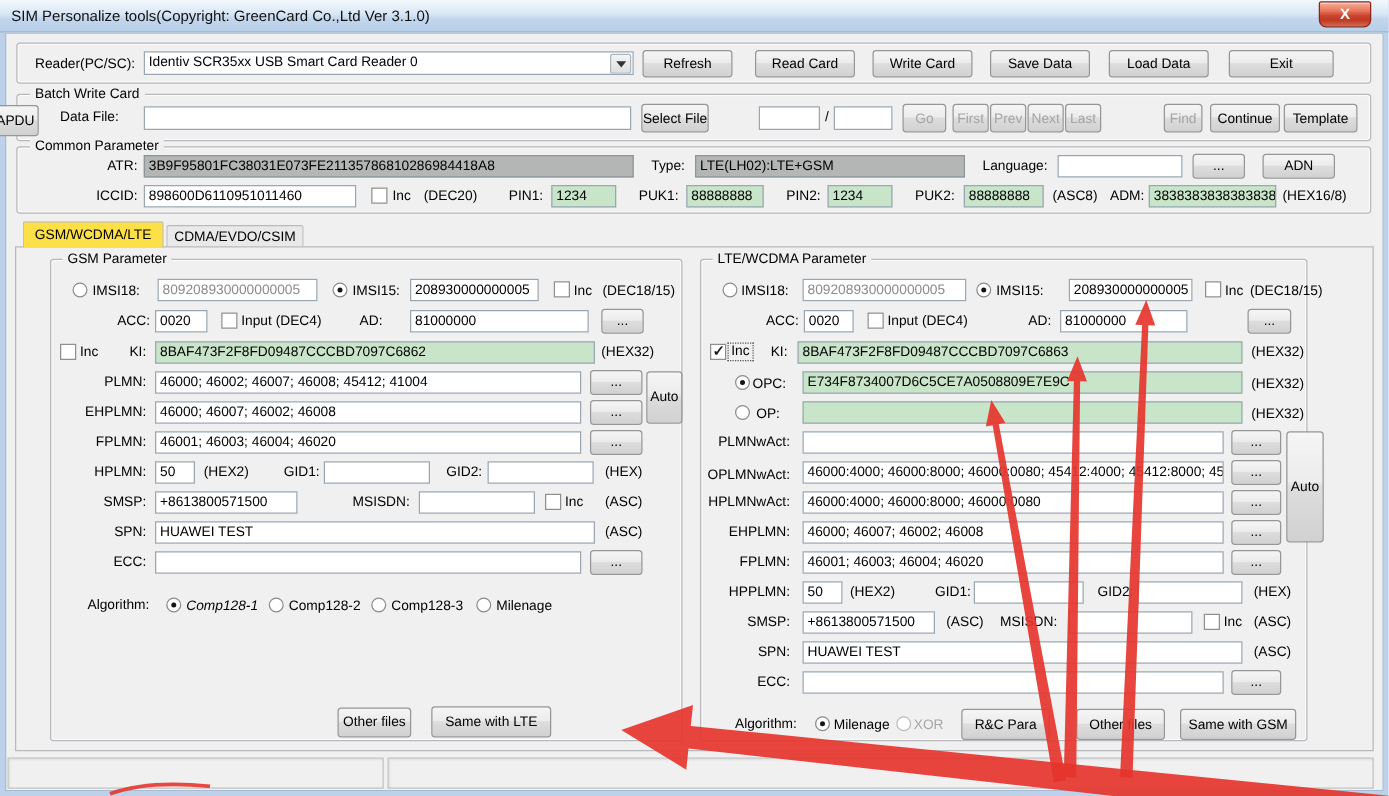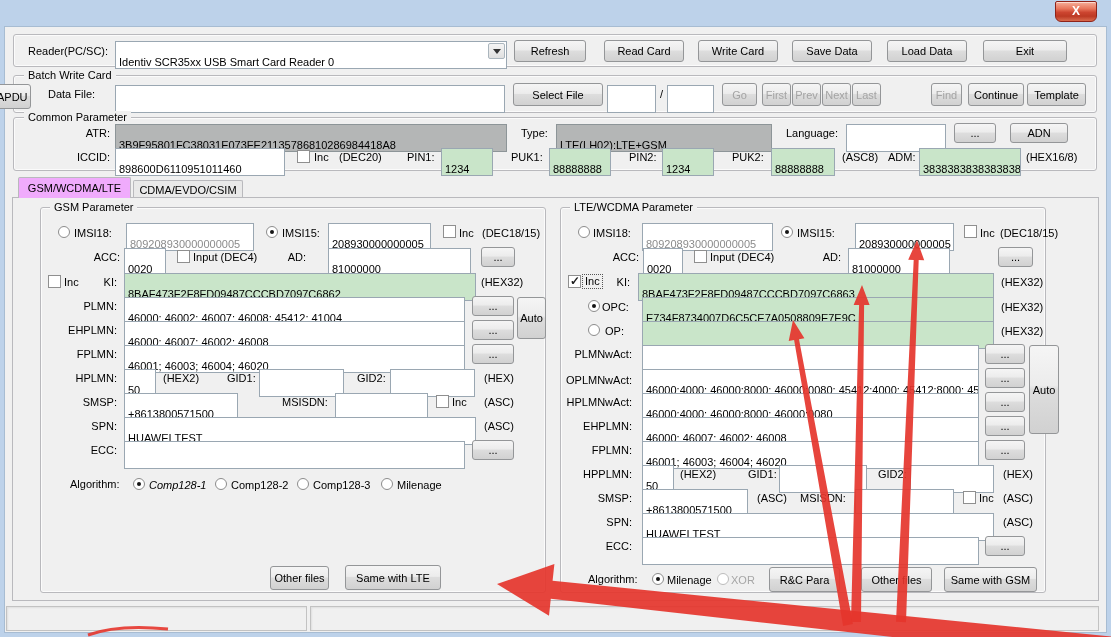--- a/index.html
+++ b/index.html
@@ -19,21 +19,21 @@
 
   .groupbox { position:absolute; border:1px solid #b9b9bd; border-radius:3px; box-shadow: inset 0 0 0 1px rgba(255,255,255,.7); }
   .legend { position:absolute; background:#f0f0f0; padding:0 4px; height:13px; line-height:13px; white-space:nowrap; color:#000;text-align:center; }
 
   .lbl { position:absolute; white-space:nowrap; color:#000; line-height:13px; }
   .lbl.r { text-align:right; }
   .lbl.dim { color:#a6a6a6; }
   .lbl.dotted { outline:1px dotted #555; padding:0 2px; }
 
   .field { position:absolute; background:#fff; border:1px solid #9aa7b2; height:18px;
-    line-height:14px; padding:13px 3px; white-space:nowrap; overflow:hidden; color:#000; }
+    line-height:14px; padding:1px 3px; white-space:nowrap; overflow:hidden; color:#000; }
   .field.h19 { height:19px; }
   .field.gray { background:#b4b6b6; border-color:#8d9598; }
   .field.green { background:#c9e5c9; }
   .field.dim { color:#8b8b8b; }
 
   .btn { position:absolute; display:flex; align-items:center; justify-content:center;
     background: linear-gradient(#f5f5f5, #ececec 45%, #dddddd 50%, #d1d1d1);
     border:1px solid #949698; border-radius:3px; color:#000; white-space:nowrap; cursor:default; }
   .btn.disabled { color:#a4a4a4; }
   .btn.clip { overflow:hidden; justify-content:flex-start; padding-left:0; }
@@ -43,38 +43,41 @@
 
   .radio { position:absolute; width:12px; height:12px; background:#fff; border:1px solid #8c8c8c; border-radius:50%; }
   .radio.checked::after { content:""; position:absolute; left:3px; top:3px; width:4px; height:4px; border-radius:50%; background:#151515; }
   .radio.disabled { border-color:#bcbcbc; }
 
   .combo-arrow { position:absolute; right:1px; top:1px; width:17px; height:16px;
     background: linear-gradient(#f4f4f4,#dfdfdf); border:1px solid #aab5bd; border-radius:2px;
     display:flex; align-items:center; justify-content:center; }
   .combo-arrow::after { content:""; width:0; height:0; border-left:4px solid transparent; border-right:4px solid transparent; border-top:5px solid #333; }
 
-  .tab { position:absolute; background:#f0abfc; border:1px solid #b9b9bd; border-bottom:none;
+  .tab { position:absolute; background:#fde047; border:1px solid #b9b9bd; border-bottom:none;
     border-radius:2px 2px 0 0; text-align:center; }
   .tab.active { z-index:3; line-height:21px; }
   .tab.inactive { background:#e9e9e9; line-height:18px; }
   .tabpanel { position:absolute; background:#f0f0f0; border:1px solid #b9b9bd; }
 
   .status { position:absolute; background:#f0f0f0; border:1px solid #c2c2c2; box-shadow: inset 1px 1px 2px rgba(0,0,0,.07); }
 
   .watermark { position:absolute; left:402px; top:320px; z-index:30; font-family:"DejaVu Sans Mono", monospace;
     font-size:14px; letter-spacing:2px; color:#c6c6c6; opacity:.85; pointer-events:none; }
 
   svg.arrows { position:absolute; left:0; top:0; z-index:50; pointer-events:none; }
 </style>
 </head>
 <body>
 
 <div id="window">
 
+  <div class="titlebar">
+    <span class="title-text">SIM Personalize tools(Copyright: GreenCard Co.,Ltd Ver 3.1.0)</span>
+  </div>
   <div class="close-btn">X</div>
 
   <div class="client-bg"></div>
 
   <section>
     <div class="groupbox" style="left:13px;top:34px;width:1084px;height:33px;"></div>
     <span class="lbl" style="left:28px;top:45px;">Reader(PC/SC):</span>
     <div class="field h19" style="left:115px;top:41px;width:392px;">
       <span>Identiv SCR35xx USB Smart Card Reader 0</span>
       <span class="combo-arrow"></span>
@@ -86,21 +89,21 @@
     <div class="btn" style="left:887px;top:40px;width:80px;height:22px;">Load Data</div>
     <div class="btn" style="left:983px;top:40px;width:84px;height:22px;">Exit</div>
   </section>
 
   <section>
     <div class="groupbox" style="left:13px;top:75px;width:1084px;height:38px;"></div>
     <span class="legend" style="left:24px;top:69px;">Batch Write Card</span>
     <div class="btn clip" style="left:-4px;top:84px;width:35px;height:25px;">APDU</div>
     <span class="lbl" style="left:48px;top:88px;">Data File:</span>
     <div class="field h19" style="left:115px;top:85px;width:390px;"></div>
-    <div class="btn" style="left:513px;top:83px;width:90px;height:23px;">Select File</div>
+    <div class="btn" style="left:513px;top:83px;width:54px;height:23px;">Select File</div>
     <div class="field h19" style="left:607px;top:85px;width:49px;"></div>
     <span class="lbl" style="left:660px;top:88px;">/</span>
     <div class="field h19" style="left:667px;top:85px;width:47px;"></div>
     <div class="btn disabled" style="left:722px;top:83px;width:35px;height:23px;">Go</div>
     <div class="btn disabled" style="left:762px;top:83px;width:29px;height:23px;">First</div>
     <div class="btn disabled" style="left:792px;top:83px;width:29px;height:23px;">Prev</div>
     <div class="btn disabled" style="left:822px;top:83px;width:29px;height:23px;">Next</div>
     <div class="btn disabled" style="left:852px;top:83px;width:29px;height:23px;">Last</div>
     <div class="btn disabled" style="left:931px;top:83px;width:31px;height:23px;">Find</div>
     <div class="btn" style="left:968px;top:83px;width:56px;height:23px;">Continue</div>

